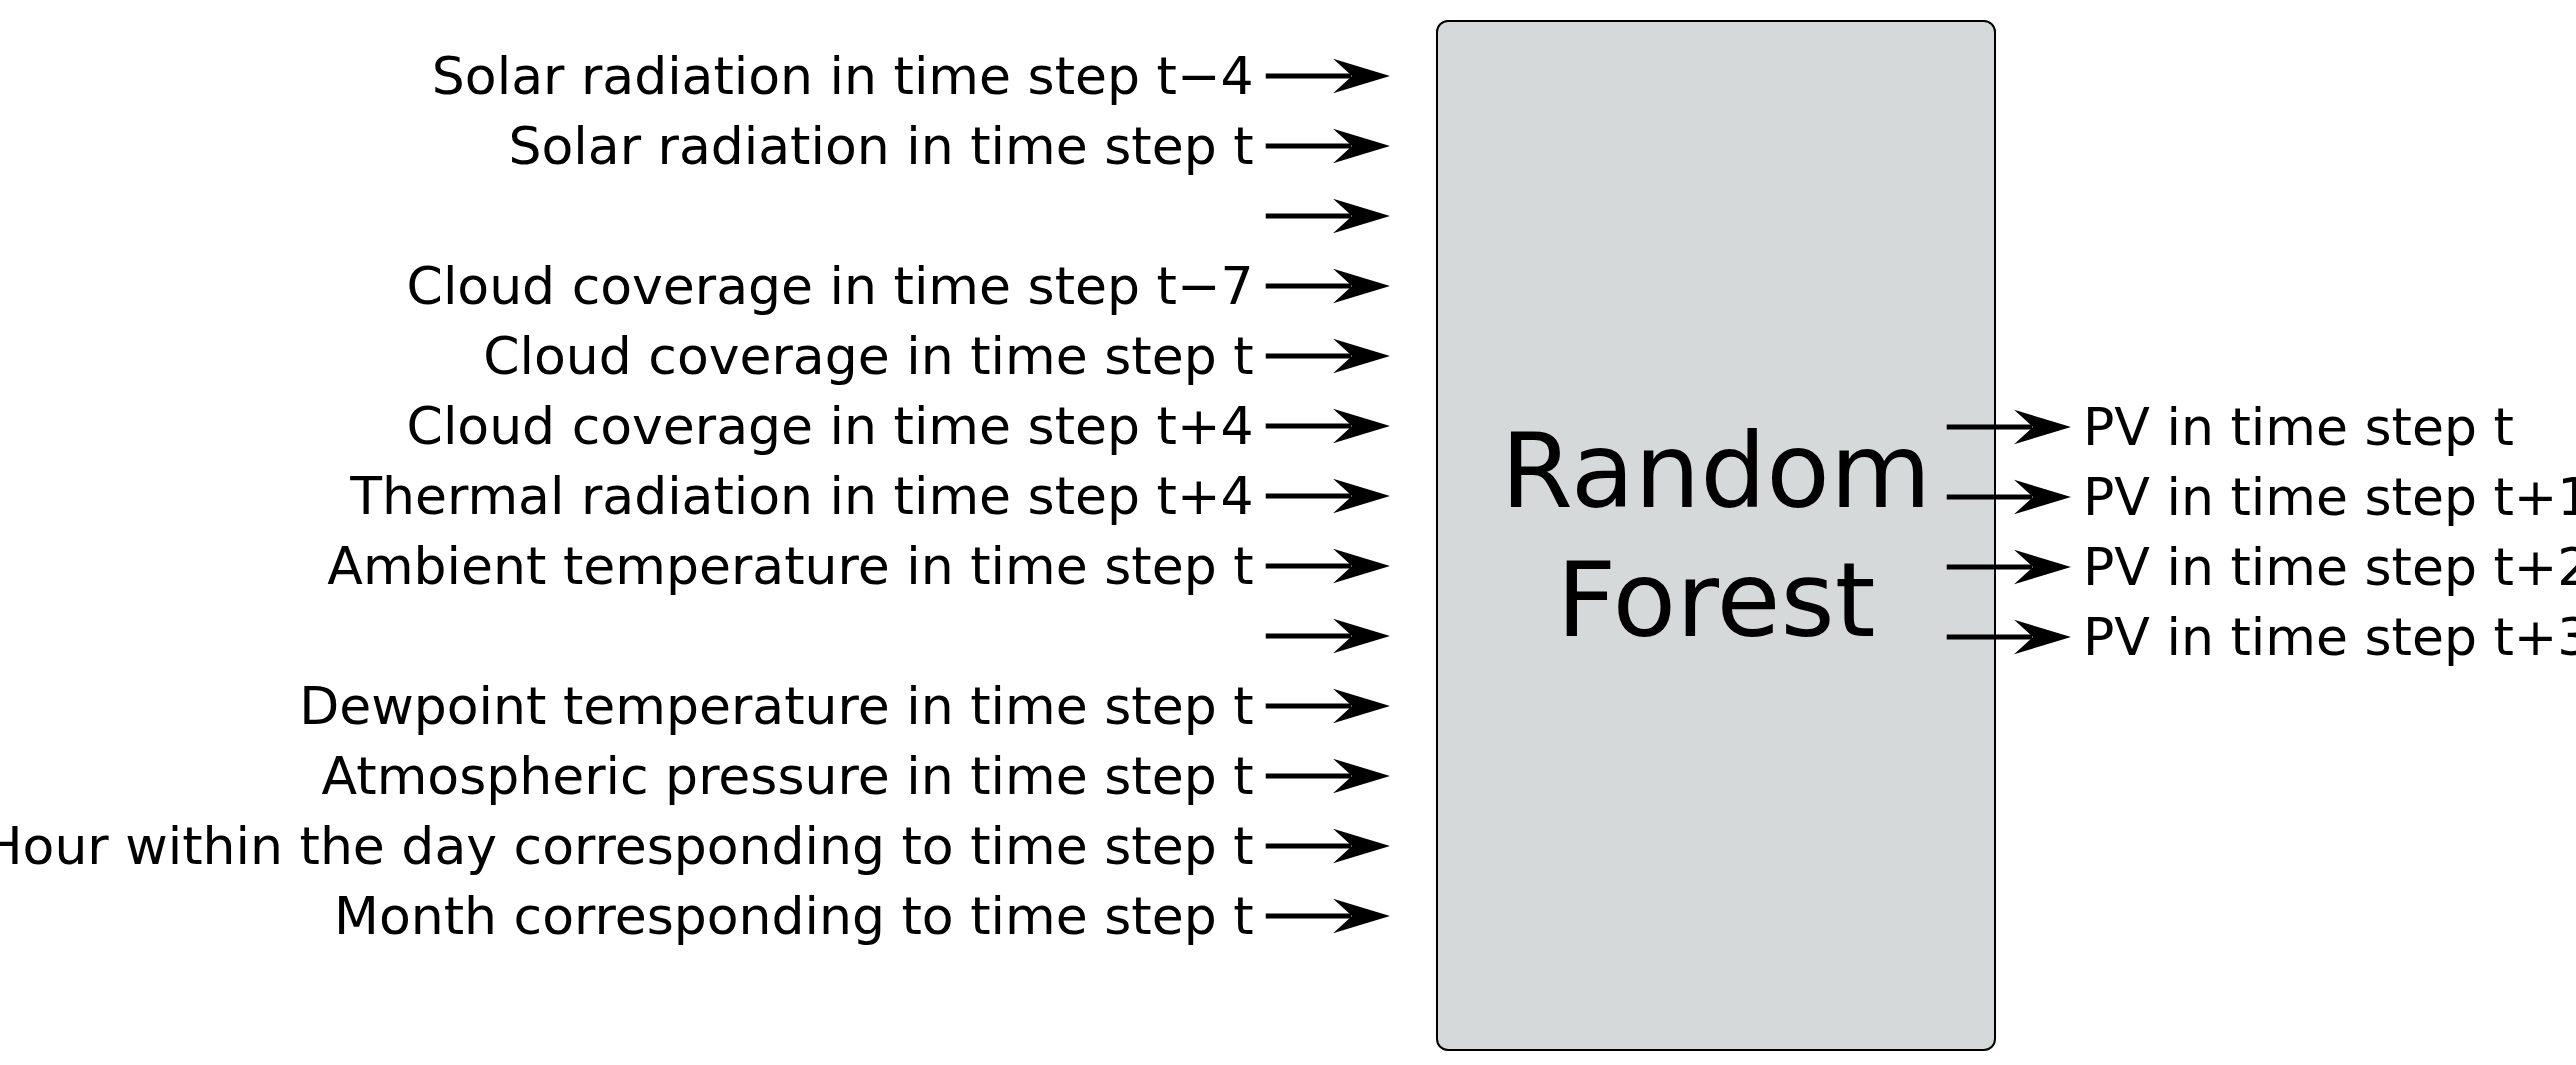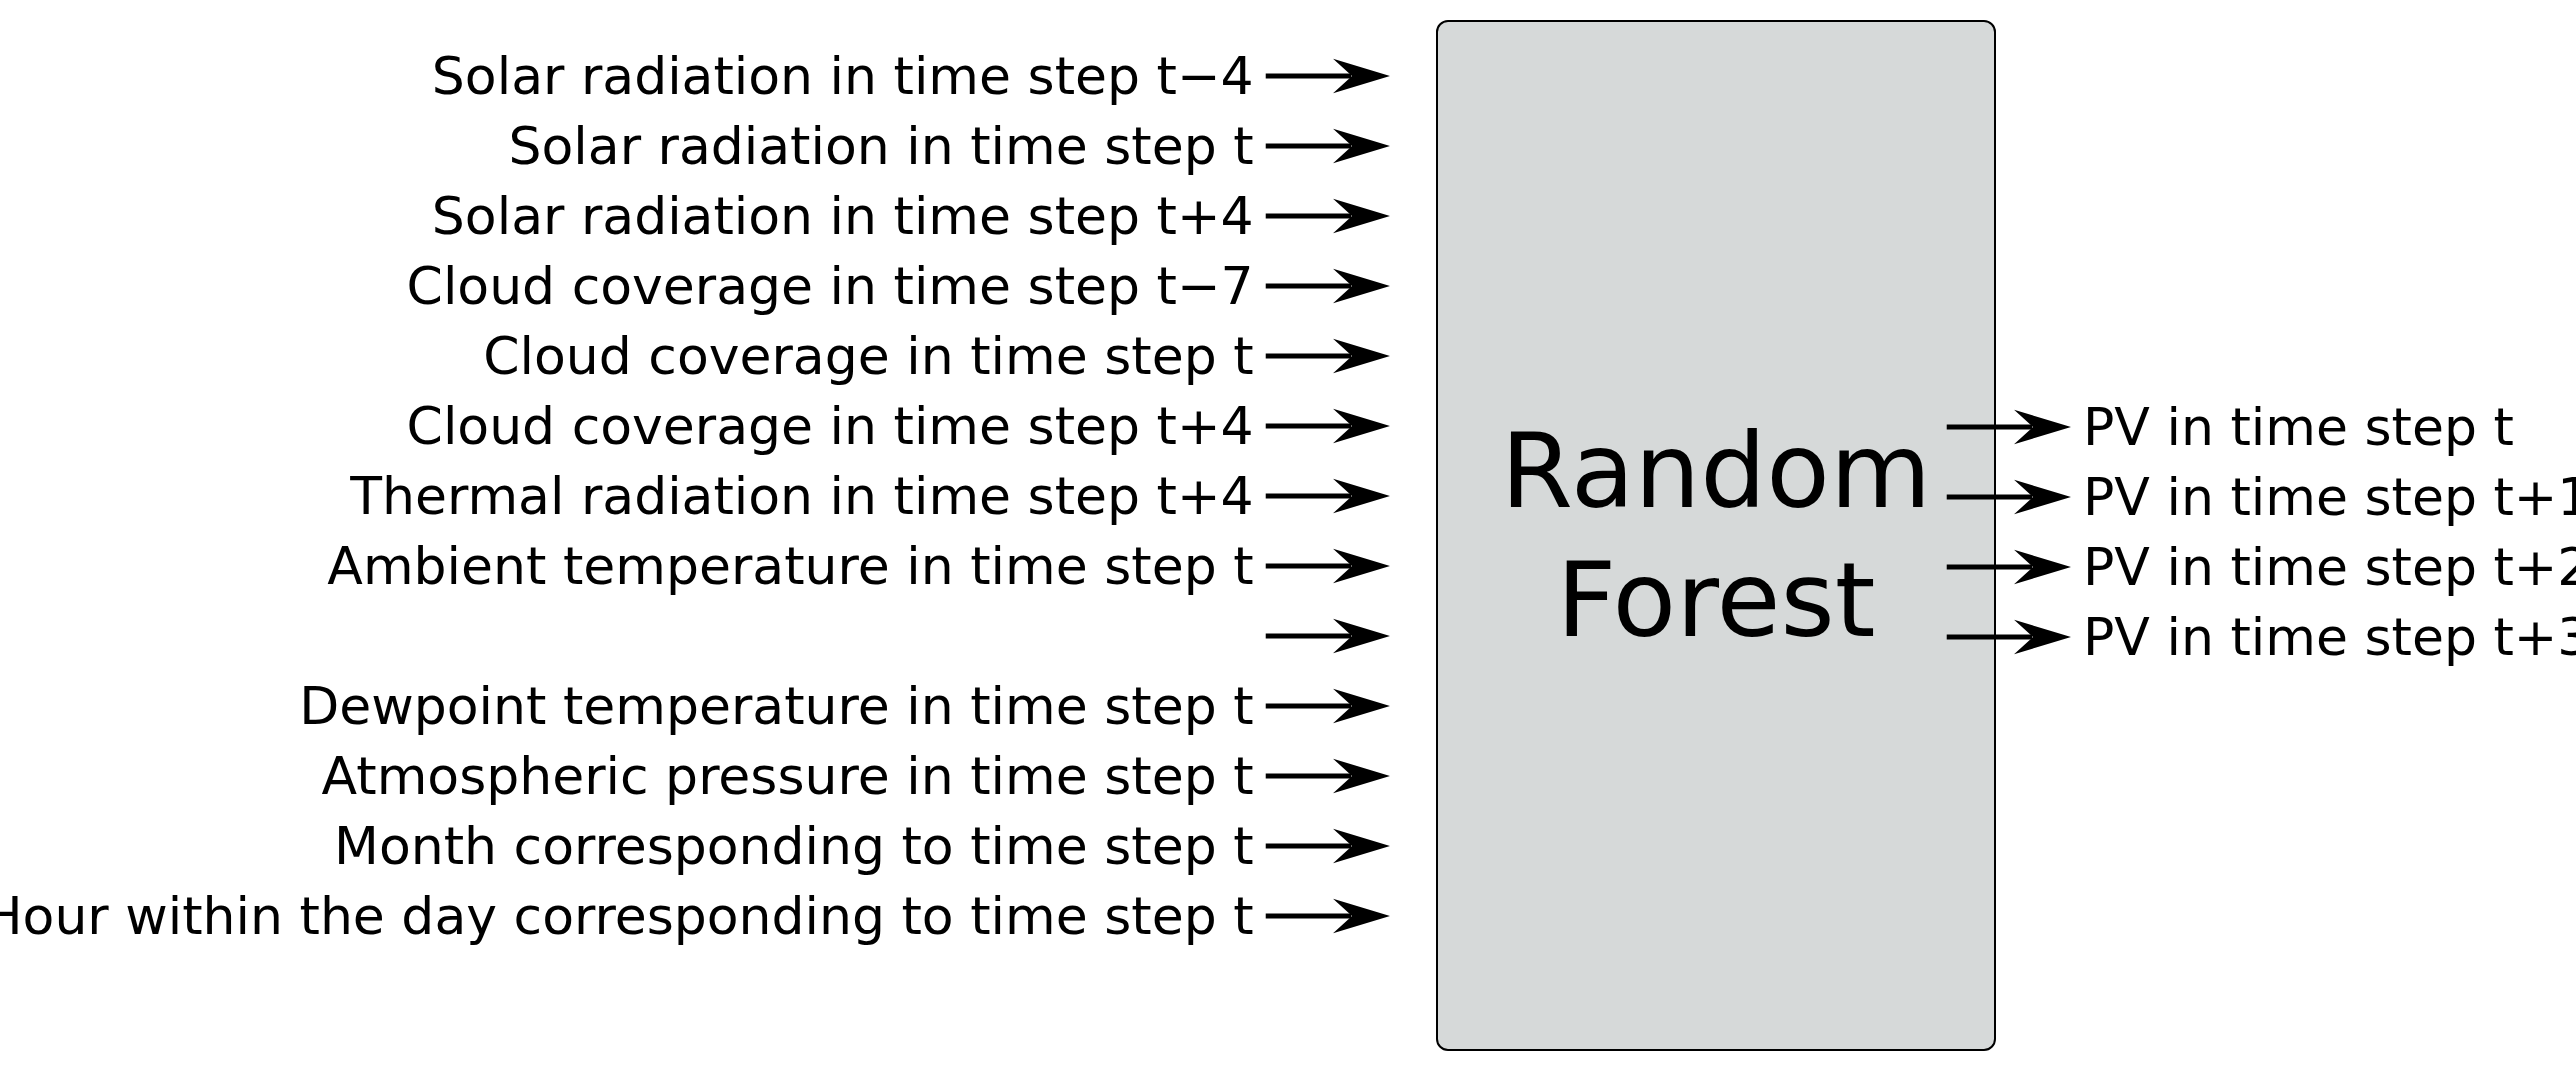--- a/index.html
+++ b/index.html
@@ -103,21 +103,20 @@
 
       <div class="io-row">
         <span class="io-label">Solar radiation in time step t</span>
         <svg class="arrow" viewBox="0 0 146 44" xmlns="http://www.w3.org/2000/svg" aria-hidden="true">
           <line x1="2" y1="22" x2="101" y2="22" stroke="#000000" stroke-width="6"></line>
           <path d="M146,22 L80,2 L102,22 L80,42 Z" fill="#000000"></path>
         </svg>
       </div>
 
       <div class="io-row">
-        <span class="io-label">Solar radiation in time step t+4</span>
         <svg class="arrow" viewBox="0 0 146 44" xmlns="http://www.w3.org/2000/svg" aria-hidden="true">
           <line x1="2" y1="22" x2="101" y2="22" stroke="#000000" stroke-width="6"></line>
           <path d="M146,22 L80,2 L102,22 L80,42 Z" fill="#000000"></path>
         </svg>
       </div>
 
       <div class="io-row">
         <span class="io-label">Cloud coverage in time step t−7</span>
         <svg class="arrow" viewBox="0 0 146 44" xmlns="http://www.w3.org/2000/svg" aria-hidden="true">
           <line x1="2" y1="22" x2="101" y2="22" stroke="#000000" stroke-width="6"></line>
@@ -175,29 +174,29 @@
 
       <div class="io-row">
         <span class="io-label">Atmospheric pressure in time step t</span>
         <svg class="arrow" viewBox="0 0 146 44" xmlns="http://www.w3.org/2000/svg" aria-hidden="true">
           <line x1="2" y1="22" x2="101" y2="22" stroke="#000000" stroke-width="6"></line>
           <path d="M146,22 L80,2 L102,22 L80,42 Z" fill="#000000"></path>
         </svg>
       </div>
 
       <div class="io-row">
+        <span class="io-label">Hour within the day corresponding to time step t</span>
+        <svg class="arrow" viewBox="0 0 146 44" xmlns="http://www.w3.org/2000/svg" aria-hidden="true">
+          <line x1="2" y1="22" x2="101" y2="22" stroke="#000000" stroke-width="6"></line>
+          <path d="M146,22 L80,2 L102,22 L80,42 Z" fill="#000000"></path>
+        </svg>
+      </div>
+
+      <div class="io-row">
         <span class="io-label">Month corresponding to time step t</span>
-        <svg class="arrow" viewBox="0 0 146 44" xmlns="http://www.w3.org/2000/svg" aria-hidden="true">
-          <line x1="2" y1="22" x2="101" y2="22" stroke="#000000" stroke-width="6"></line>
-          <path d="M146,22 L80,2 L102,22 L80,42 Z" fill="#000000"></path>
-        </svg>
-      </div>
-
-      <div class="io-row">
-        <span class="io-label">Hour within the day corresponding to time step t</span>
         <svg class="arrow" viewBox="0 0 146 44" xmlns="http://www.w3.org/2000/svg" aria-hidden="true">
           <line x1="2" y1="22" x2="101" y2="22" stroke="#000000" stroke-width="6"></line>
           <path d="M146,22 L80,2 L102,22 L80,42 Z" fill="#000000"></path>
         </svg>
       </div>
     </section>
 
   <div class="rf-box" style="background: rgb(214, 217, 217); border-color: rgb(0, 0, 0);">
     <div class="rf-title">Random Forest</div>
   </div>

